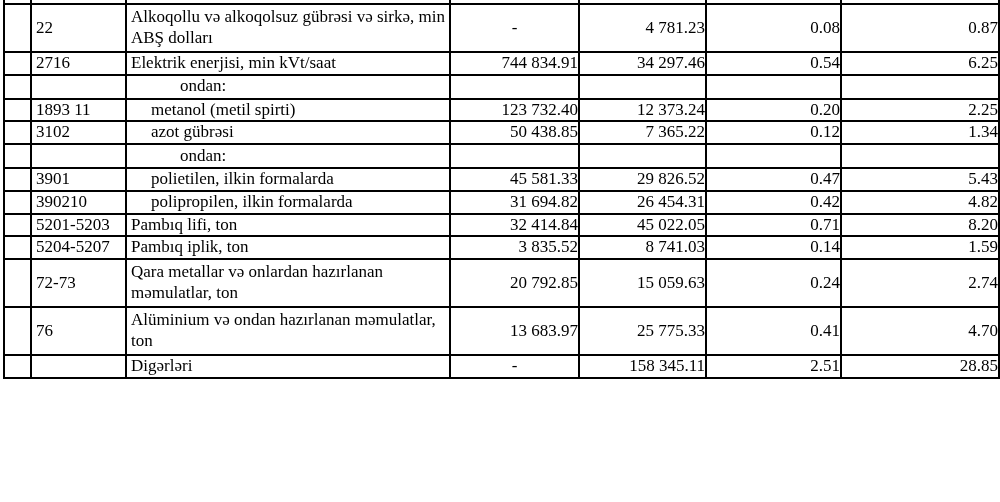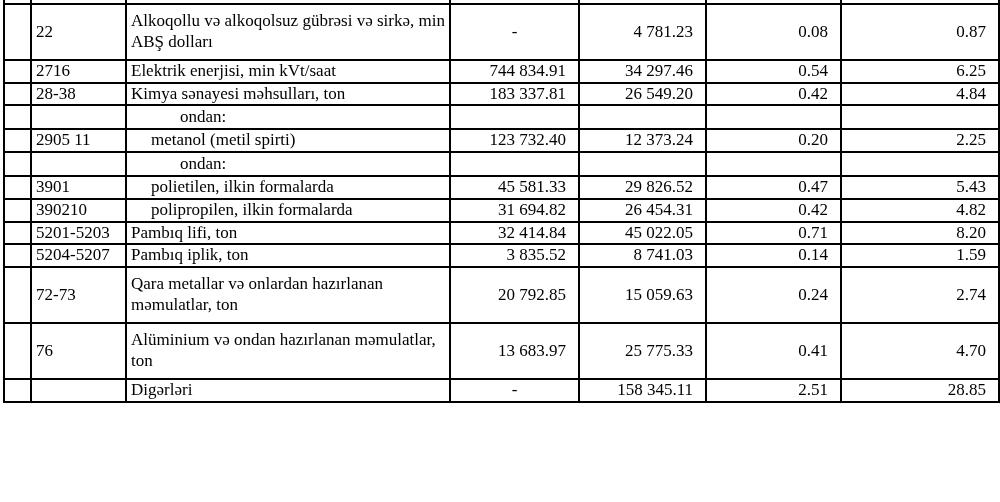--- a/index.html
+++ b/index.html
@@ -24,27 +24,27 @@
     font-size: 17px;
     line-height: 1.22;
     vertical-align: middle;
     padding: 0;
     overflow: hidden;
     white-space: normal;
   }
   tr.sliver { height: 4px; }
   tr.sliver td { border-top: none; }
   tr.r1 { height: 17px; }
-  tr.r2 { height: 56px; border-radius: 21px; }
+  tr.r2 { height: 48px; border-radius: 21px; }
   tr.sub { height: 24px; }
   td.c-name { padding-left: 4px; padding-right: 4px; text-align: left; }
   td.c-name.indent1 { padding-left: 24px; }
   td.c-name.ondan { padding-left: 53px; }
   td.c-code { padding-left: 4px; text-align: left; }
-  td.c-num { text-align: right; padding-right: 12px; }
+  td.c-num { text-align: right; padding-right: 0; }
   td.c-num.center { text-align: center; padding-right: 0; }
 </style>
 </head>
 <body>
 
 <div class="page">
   <table class="data-table">
     <colgroup>
       <col style="width:27px">
       <col style="width:95px">
@@ -75,46 +75,46 @@
         </tr>
         <tr class="r1">
           <td class="c-blank"></td>
           <td class="c-code">2716</td>
           <td class="c-name">Elektrik enerjisi, min kVt/saat</td>
           <td class="c-num">744 834.91</td>
           <td class="c-num">34 297.46</td>
           <td class="c-num">0.54</td>
           <td class="c-num">6.25</td>
         </tr>
-        <tr class="r1">
-          <td class="c-blank"></td>
-          <td class="c-code">28-38</td>
-          <td class="c-name">Kimya sənayesi məhsulları, ton</td>
-          <td class="c-num">183 337.81</td>
-          <td class="c-num">26 549.20</td>
-          <td class="c-num">0.42</td>
-          <td class="c-num">4.84</td>
-        </tr>
         <tr class="sub">
           <td class="c-blank"></td>
           <td class="c-code"></td>
           <td class="c-name ondan">ondan:</td>
           <td class="c-num"></td>
           <td class="c-num"></td>
           <td class="c-num"></td>
           <td class="c-num"></td>
         </tr>
         <tr class="r1">
           <td class="c-blank"></td>
-          <td class="c-code">2905 11</td>
+          <td class="c-code">1893 11</td>
           <td class="c-name indent1">metanol (metil spirti)</td>
           <td class="c-num">123 732.40</td>
           <td class="c-num">12 373.24</td>
           <td class="c-num">0.20</td>
           <td class="c-num">2.25</td>
+        </tr>
+        <tr class="r1">
+          <td class="c-blank"></td>
+          <td class="c-code">3102</td>
+          <td class="c-name indent1">azot gübrəsi</td>
+          <td class="c-num">50 438.85</td>
+          <td class="c-num">7 365.22</td>
+          <td class="c-num">0.12</td>
+          <td class="c-num">1.34</td>
         </tr>
         <tr class="sub">
           <td class="c-blank"></td>
           <td class="c-code"></td>
           <td class="c-name ondan">ondan:</td>
           <td class="c-num"></td>
           <td class="c-num"></td>
           <td class="c-num"></td>
           <td class="c-num"></td>
         </tr>

